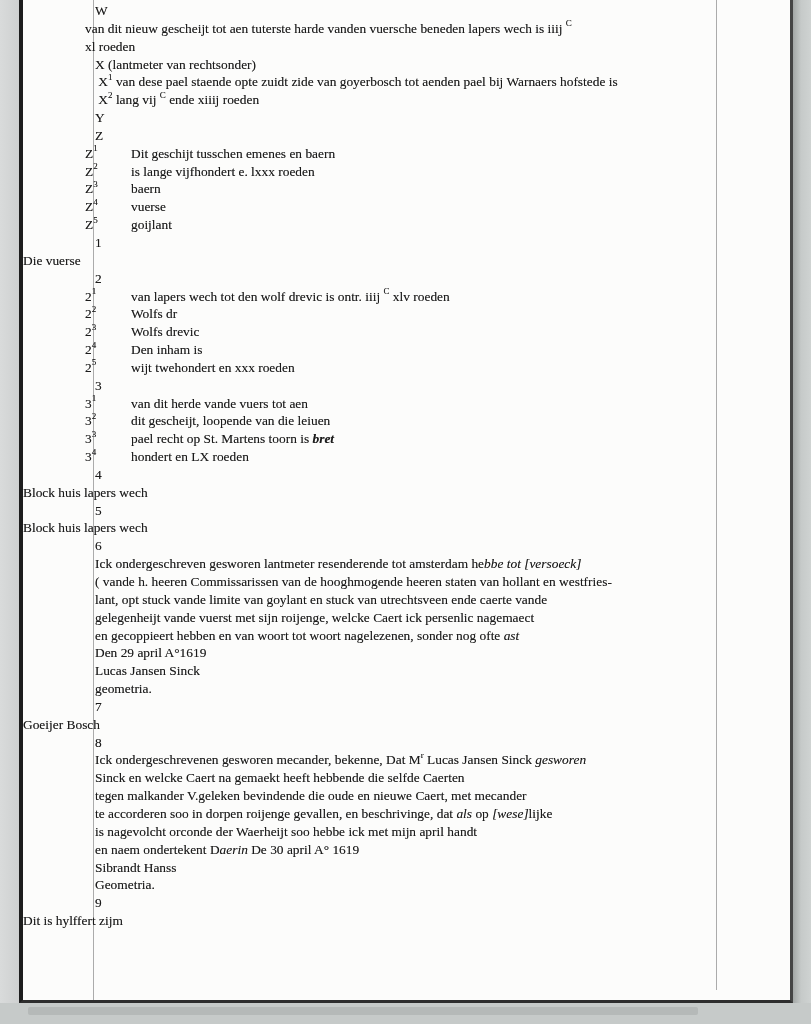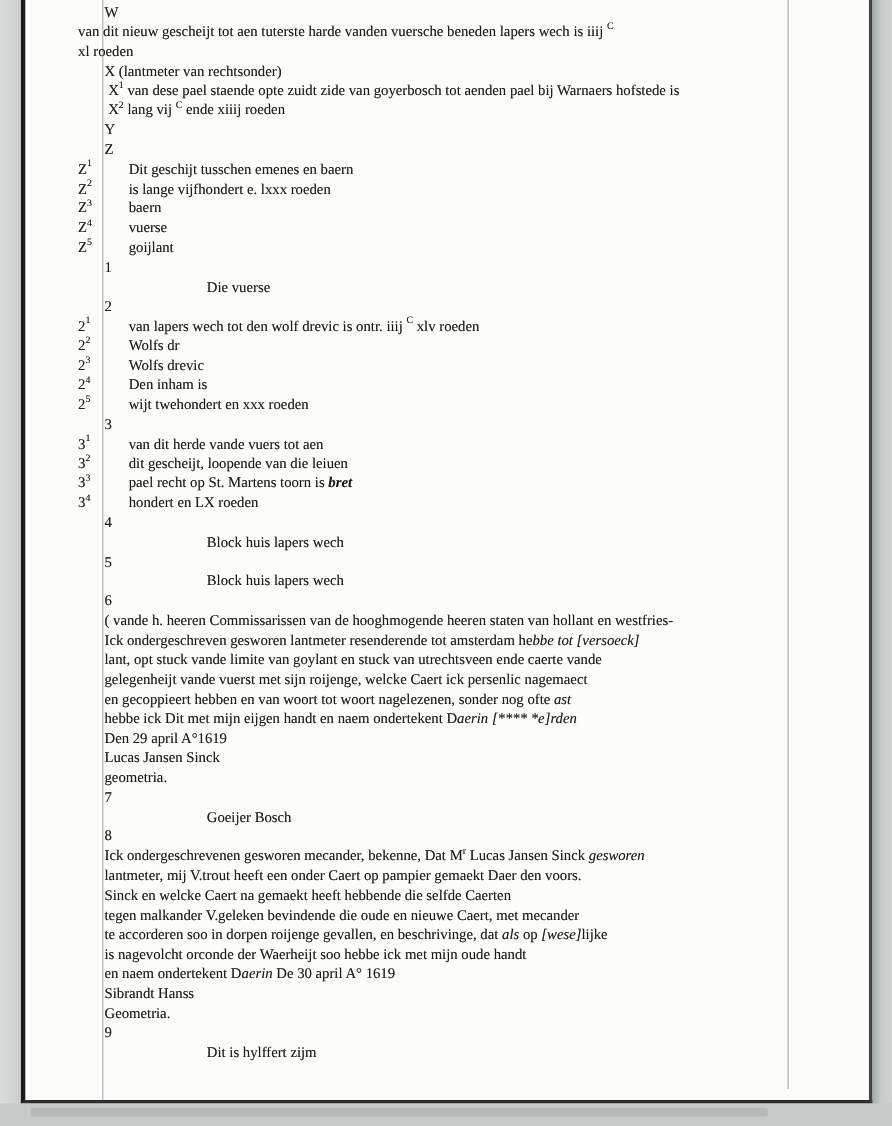--- a/index.html
+++ b/index.html
@@ -29,22 +29,22 @@
   .rule{position:absolute;top:0;width:1px;background:#ababab;}
   .rule.left{left:70px;height:100%;}
   .rule.right{left:693px;height:99%;}
   .textcol{
     position:absolute;left:0;top:2px;width:100%;
     font-size:13.4px;line-height:17.85px;color:#1b1b1b;
     text-shadow:0 0 0.4px rgba(20,20,20,0.45);
   }
   .line{white-space:pre;}
   .indent-0{padding-left:72px;}
-  .indent-1{padding-left:48px;}
-  .indent-2{padding-left:165px;}
+  .indent-1{padding-left:48px;margin-left:14px;}
+  .indent-2{}
   .tab{display:inline-block;width:46px;}
   sup{font-size:9px;line-height:0;position:relative;top:-1px;}
   .it{font-style:italic;}
   .bd{font-weight:bold;}
 </style>
 </head>
 <body>
 
 <div class="viewport">
   <div class="bg-left"></div>
@@ -79,38 +79,36 @@
         <div class="line indent-0"><span>3</span></div>
         <div class="line indent-1"><span class="tab"><span>3</span><sup>1</sup></span><span>van dit herde vande vuers tot aen</span></div>
         <div class="line indent-1"><span class="tab"><span>3</span><sup>2</sup></span><span>dit gescheijt, loopende van die leiuen</span></div>
         <div class="line indent-1"><span class="tab"><span>3</span><sup>3</sup></span><span>pael recht op St. Martens toorn is </span><span class="it bd">bret</span></div>
         <div class="line indent-1"><span class="tab"><span>3</span><sup>4</sup></span><span>hondert en LX roeden</span></div>
         <div class="line indent-0"><span>4</span></div>
         <div class="line indent-2"><span>Block huis lapers wech</span></div>
         <div class="line indent-0"><span>5</span></div>
         <div class="line indent-2"><span>Block huis lapers wech</span></div>
         <div class="line indent-0"><span>6</span></div>
+        <div class="line indent-0"><span>Ick ondergeschreven gesworen lantmeter resenderende tot amsterdam he</span><span class="it">bbe tot [versoeck]</span></div>
         <div class="line indent-0"><span>( vande h. heeren Commissarissen van de hooghmogende heeren staten van hollant en westfries-</span></div>
-        <div class="line indent-0"><span>Ick ondergeschreven gesworen lantmeter resenderende tot amsterdam he</span><span class="it">bbe tot [versoeck]</span></div>
         <div class="line indent-0"><span>lant, opt stuck vande limite van goylant en stuck van utrechtsveen ende caerte vande</span></div>
         <div class="line indent-0"><span>gelegenheijt vande vuerst met sijn roijenge, welcke Caert ick persenlic nagemaect</span></div>
         <div class="line indent-0"><span>en gecoppieert hebben en van woort tot woort nagelezenen, sonder nog ofte </span><span class="it">ast</span></div>
-        <div class="line indent-0"><span>hebbe ick Dit met mijn eijgen handt en naem ondertekent D</span><span class="it">aerin [**** *e]rden</span></div>
         <div class="line indent-0"><span>Den 29 april A°1619</span></div>
         <div class="line indent-0"><span>Lucas Jansen Sinck</span></div>
         <div class="line indent-0"><span>geometria.</span></div>
         <div class="line indent-0"><span>7</span></div>
         <div class="line indent-2"><span>Goeijer Bosch</span></div>
         <div class="line indent-0"><span>8</span></div>
         <div class="line indent-0"><span>Ick ondergeschrevenen gesworen mecander, bekenne, Dat M</span><sup>r</sup><span> Lucas Jansen Sinck </span><span class="it">gesworen</span></div>
-        <div class="line indent-0"><span>lantmeter, mij V.trout heeft een onder Caert op pampier gemaekt Daer den voors.</span></div>
         <div class="line indent-0"><span>Sinck en welcke Caert na gemaekt heeft hebbende die selfde Caerten</span></div>
         <div class="line indent-0"><span>tegen malkander V.geleken bevindende die oude en nieuwe Caert, met mecander</span></div>
         <div class="line indent-0"><span>te accorderen soo in dorpen roijenge gevallen, en beschrivinge, dat </span><span class="it">als</span><span> op </span><span class="it">[wese]</span><span>lijke</span></div>
-        <div class="line indent-0"><span>is nagevolcht orconde der Waerheijt soo hebbe ick met mijn oude handt</span></div>
+        <div class="line indent-0"><span>is nagevolcht orconde der Waerheijt soo hebbe ick met mijn april handt</span></div>
         <div class="line indent-0"><span>en naem ondertekent D</span><span class="it">aerin</span><span> De 30 april A° 1619</span></div>
         <div class="line indent-0"><span>Sibrandt Hanss</span></div>
         <div class="line indent-0"><span>Geometria.</span></div>
         <div class="line indent-0"><span>9</span></div>
         <div class="line indent-2"><span>Dit is hylffert zijm</span></div>
       </div>
   </div>
 </div>
 
 </body></html>

